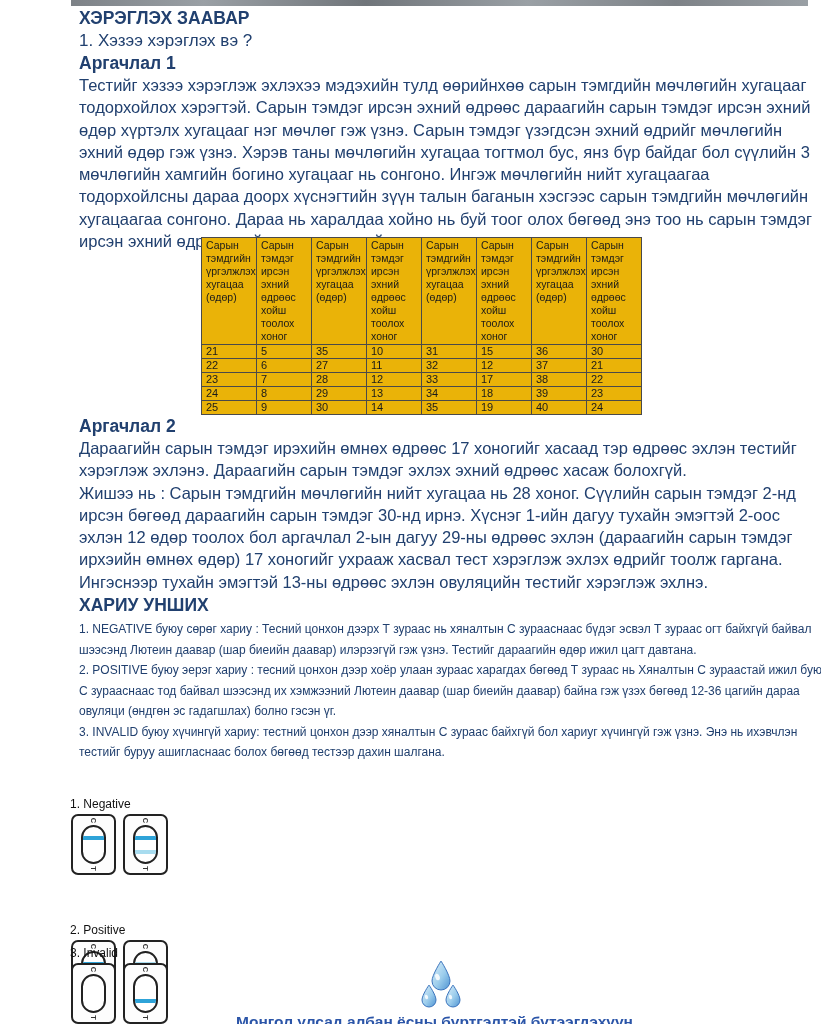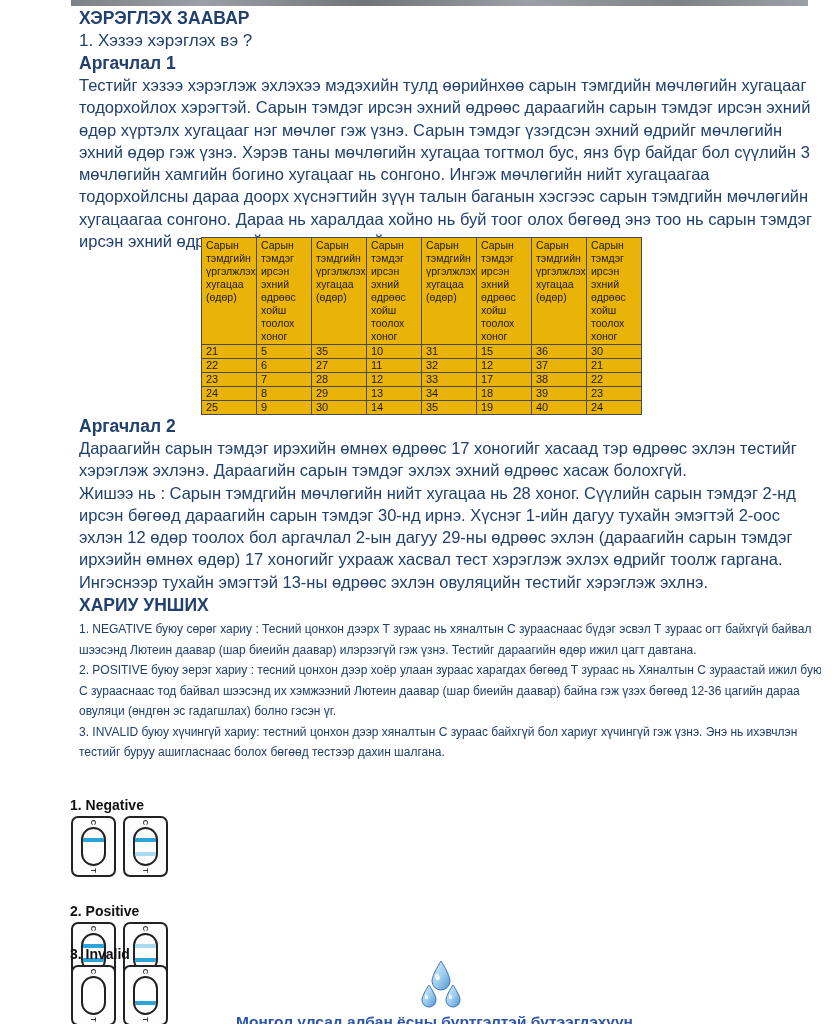--- a/index.html
+++ b/index.html
@@ -35,22 +35,22 @@
   table.cycle th { font-weight:normal; font-size:10.5px; line-height:13px; height:93px; }
   table.cycle td { font-size:11px; line-height:11px; height:12px;margin-left:22px; }
 
   .m2-block     { left:63px; top:415px; width:744px; }
   .m2-block .h-bold { display:block; }
   .results-block{ left:63px; top:594px; width:750px; }
   .results-block .body-text { font-size:12px; line-height:20.5px; }
   .results-heading { margin-bottom:3px; }
 
   .figure-group { position:absolute; left:55px; }
-  .fig-0 { top:797px; } .fig-1 { top:903px; } .fig-2 { top:946px; }
-  .figure-label { font-size:14px; font-weight:bold; color:#111; margin-bottom:3px; margin-left:-1px; }
+  .fig-0 { top:797px; } .fig-1 { top:923px; } .fig-2 { top:946px; }
+  .figure-label { font-size:12px; font-weight:normal; color:#111; margin-bottom:3px; margin-left:-1px; }
   .cassette-row { display:flex; gap:7px; }
   .cassette {
     width:45px; height:61px; border:2px solid #222; border-radius:7px;
     background:#fdfdfd; display:flex; flex-direction:column; align-items:center;
     padding:1px 0;
   }
   .marker { font-size:7.5px; font-weight:bold; color:#333; line-height:7px; height:7px; }
   .marker.top    { transform:rotate(90deg); }
   .marker.bottom { transform:rotate(90deg); }
   .window {

